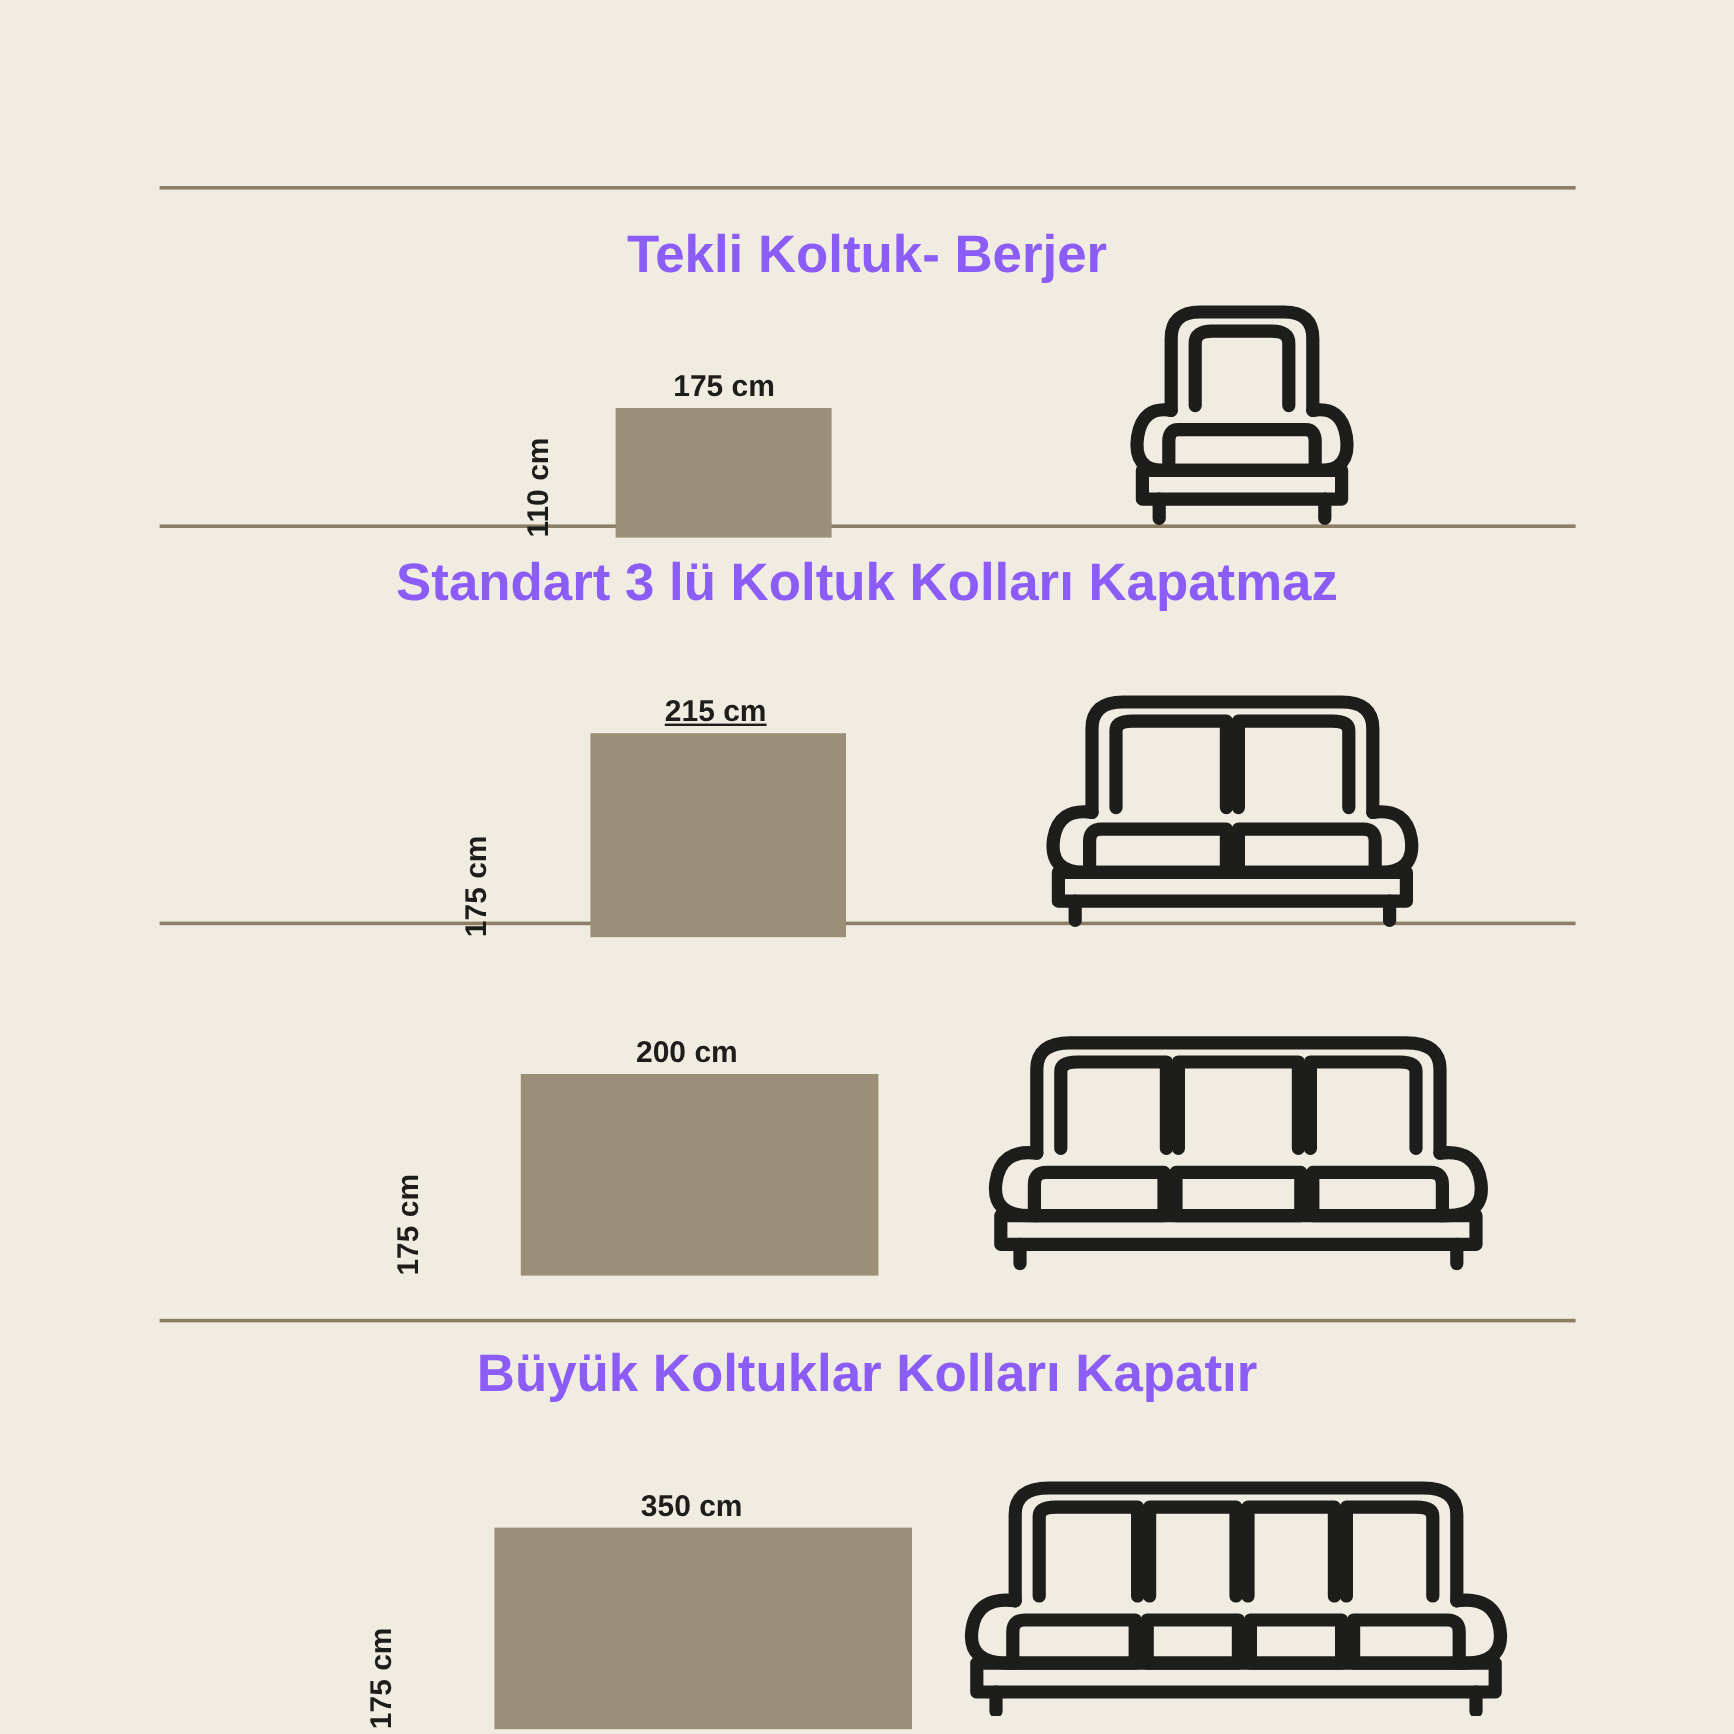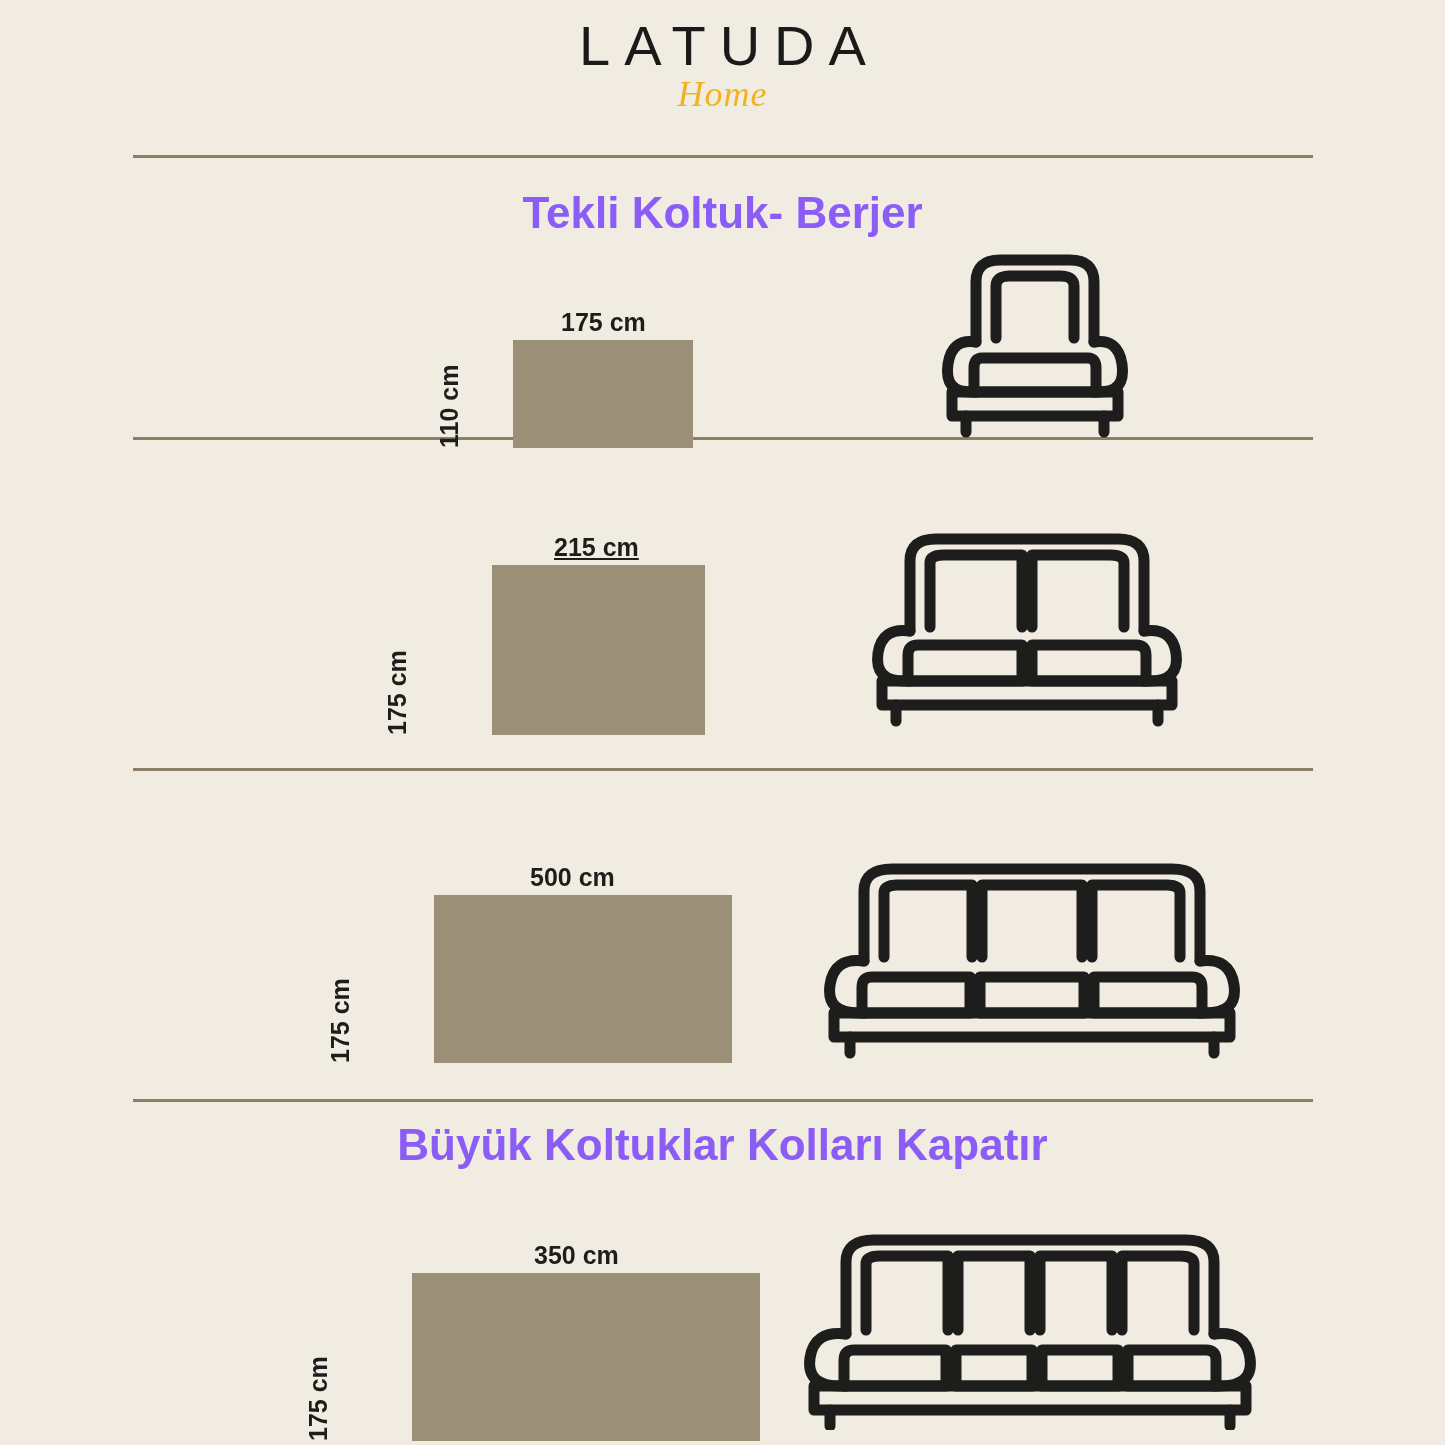--- a/index.html
+++ b/index.html
@@ -107,24 +107,20 @@
   .sofa {
     position: absolute;
   }
   .sofa svg { display: block; }
 </style>
 </head>
 <body>
 
 <div class="page">
 
-  <div class="brand">
-    <div class="brand-name">LATUDA</div>
-    <div class="brand-sub">Home</div>
-  </div>
 
   <div class="rule" style="top:155px;"></div>
   <div class="rule" style="top:437px;"></div>
   <div class="rule" style="top:768px;"></div>
   <div class="rule" style="top:1099px;"></div>
 
   <div class="section" style="top:190px;">
     <div class="sec-title">Tekli Koltuk- Berjer</div>
     <div class="sec-body" style="height:220px;">
 
@@ -149,20 +145,21 @@
           <path d="M22 146 L188 146 L188 170 L22 170 Z"></path>
 
           <path d="M36 170 L36 186"></path>
           <path d="M174 170 L174 186"></path>
         </svg>
       </div>
     </div>
   </div>
 
   <div class="section" style="top:463px;">
+    <div class="sec-title">Standart 3 lü Koltuk  Kolları Kapatmaz</div>
     <div class="sec-body" style="height:250px;">
       <div class="dimbox" style="left:492px; top:102px; width:213px; height:170px;">
         <div class="rect" style="width:213px; height:170px;"></div>
         <div class="lbl-top" style="left:62px; top:-32px;text-decoration:underline;">215 cm</div>
         <div class="lbl-left" style="left:-10px; top:0px; height:170px; line-height:170px;">175 cm</div>
       </div>
 
       <div class="sofa" style="left:862px; top:66px;">
         <svg width="330" height="200" viewBox="0 0 330 200" fill="none" stroke="#1d1d1b" stroke-width="11" stroke-linejoin="round" stroke-linecap="round">
           <path d="M48 102 L48 32 Q48 10 74 10 L256 10 Q282 10 282 32 L282 102"></path>
@@ -177,21 +174,21 @@
           <path d="M296 176 L296 192"></path>
         </svg>
       </div>
     </div>
   </div>
 
   <div class="section" style="top:793px;">
     <div class="sec-body" style="height:250px;">
       <div class="dimbox" style="left:434px; top:102px; width:298px; height:168px;">
         <div class="rect" style="width:298px; height:168px;"></div>
-        <div class="lbl-top" style="left:96px; top:-32px;">500 cm</div>
+        <div class="lbl-top" style="left:96px; top:-32px;">200 cm</div>
         <div class="lbl-left" style="left:-10px; top:0px; height:168px; line-height:168px;">175 cm</div>
       </div>
 
       <div class="sofa" style="left:812px; top:66px;">
         <svg width="440" height="200" viewBox="0 0 440 200" fill="none" stroke="#1d1d1b" stroke-width="11" stroke-linejoin="round" stroke-linecap="round">
           <path d="M52 102 L52 32 Q52 10 80 10 L360 10 Q388 10 388 32 L388 102"></path>
           <path d="M72 98 L72 34 Q72 26 86 26 L160 26 L160 98"></path>
           <path d="M170 98 L170 26 L270 26 L270 98"></path>
           <path d="M280 98 L280 26 L354 26 Q368 26 368 34 L368 98"></path>
           <path d="M52 102 Q22 98 18 126 Q14 154 46 154 L52 154"></path>

